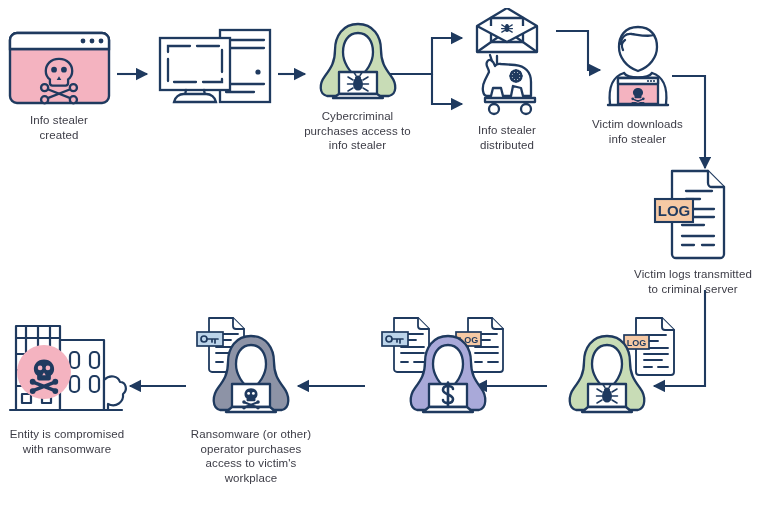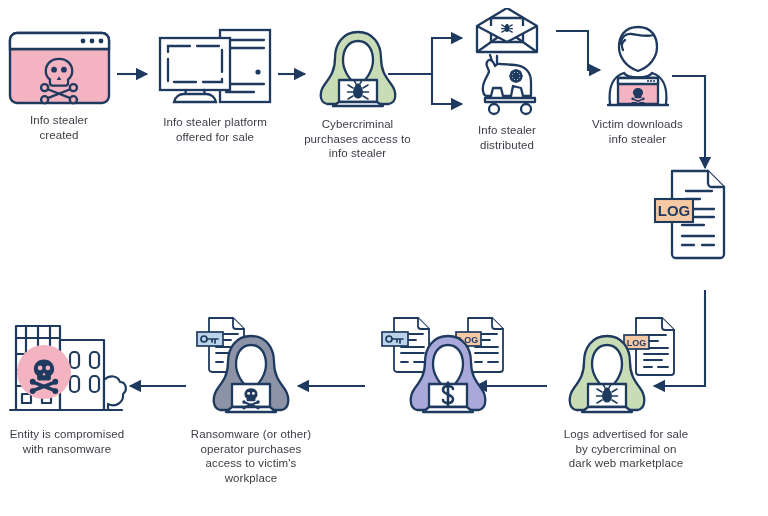--- a/index.html
+++ b/index.html
@@ -91,25 +91,23 @@
           <path d="M70,14 H108 M70,22 H108"></path>
           <circle cx="102" cy="46" r="2.6" fill="#1f3a5f" stroke="none"></circle>
           <path d="M70,58 H108 M70,66 H98"></path>
           <rect x="4" y="12" width="70" height="52"></rect>
           <rect x="12" y="20" width="54" height="36" stroke-dasharray="22 7"></rect>
           <path d="M30,64 L28,74 M48,64 L50,74"></path>
           <path d="M18,76 a10,10 0 0 1 10,-8 h22 a10,10 0 0 1 10,8 z"></path>
         </g>
       </svg>
     </div>
-    <div class="cap">Info stealer platform
-offered for sale</div>
-  </div>
-
-  <div class="node" style="left:300px;top:28px;width:115px;">
+  </div>
+
+  <div class="node" style="left:300px;top:20px;width:115px;">
     <div class="art">
       <svg width="90" height="82" viewBox="0 0 90 82">
         <g stroke="#1f3a5f" stroke-width="2.3" fill="#c8dcb6" stroke-linejoin="round">
           <path d="M45,4 C30,4 22,16 22,30 C22,42 18,48 12,56 C6,64 6,74 14,76 L76,76 C84,74 84,64 78,56 C72,48 68,42 68,30 C68,16 60,4 45,4 Z"></path>
           <path d="M45,13 C35,13 30,22 30,32 C30,42 36,52 45,58 C54,52 60,42 60,32 C60,22 55,13 45,13 Z" fill="#ffffff"></path>
         </g>
         <g stroke="#1f3a5f" stroke-width="2.3" fill="#ffffff" stroke-linejoin="round">
           <path d="M26,52 H64 V74 H26 Z"></path>
           <path d="M20,78 H70 L64,74 H26 Z" fill="#ffffff"></path>
         </g>
@@ -210,20 +208,22 @@
           <path d="M32,41 H64 M32,49 H64 M32,57 H54"></path>
           <path d="M32,68 H64"></path>
           <path d="M32,77 H44 M52,77 H64"></path>
         </g>
         <g>
           <rect x="5" y="31" width="38" height="23" fill="#f6c9a4" stroke="#1f3a5f" stroke-width="2.1"></rect>
           <text x="24" y="48" font-family="Liberation Sans, sans-serif" font-size="15" font-weight="bold" fill="#1f3a5f" text-anchor="middle">LOG</text>
         </g>
       </svg>
     </div>
+    <div class="cap">Victim logs transmitted
+to criminal server</div>
   </div>
 
   <div class="node" style="left:551px;top:316px;width:150px;">
     <div class="art">
       <svg width="128" height="104" viewBox="0 0 128 104">
 
         <g stroke="#1f3a5f" stroke-width="1.9" fill="#ffffff" stroke-linejoin="round" stroke-linecap="round">
           <path d="M74,2 H100 L112,14 V56 C112,57.7 110.7,59 109,59 H77 C75.3,59 74,57.7 74,56 Z"></path>
           <path d="M100,2 V11 C100,12.7 101.3,14 103,14 H112"></path>
           <path d="M84,19 H104 M84,25 H96"></path>
@@ -248,23 +248,20 @@
           <ellipse cx="0" cy="-5" rx="3" ry="2.6"></ellipse>
           <g stroke="#1f3a5f" stroke-width="1.5" stroke-linecap="round">
             <path d="M-5,-3 L-10,-6 M5,-3 L10,-6"></path>
             <path d="M-5,1 L-10.5,1 M5,1 L10.5,1"></path>
             <path d="M-5,5 L-10,8 M5,5 L10,8"></path>
             <path d="M-2,-7.5 L-4,-10.5 M2,-7.5 L4,-10.5"></path>
           </g>
         </g>
       </svg>
     </div>
-    <div class="cap">Logs advertised for sale
-by cybercriminal on
-dark web marketplace</div>
   </div>
 
   <div class="node" style="left:376px;top:316px;width:144px;">
     <div class="art">
       <svg width="136" height="104" viewBox="0 0 136 104">
 
         <g stroke="#1f3a5f" stroke-width="1.8" fill="#ffffff" stroke-linejoin="round" stroke-linecap="round">
           <path d="M14,2 H38 L49,13 V53 C49,54.6 47.7,56 46,56 H17 C15.4,56 14,54.6 14,53 Z"></path>
           <path d="M38,2 V10 C38,11.6 39.3,13 41,13 H49"></path>
           <path d="M24,18 H43 M24,24 H36"></path>

